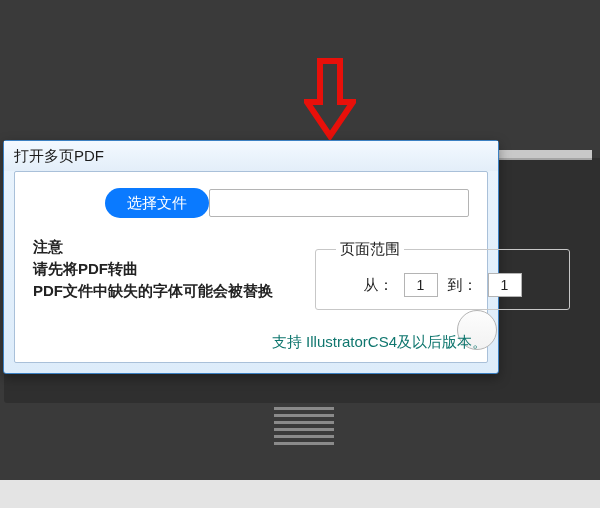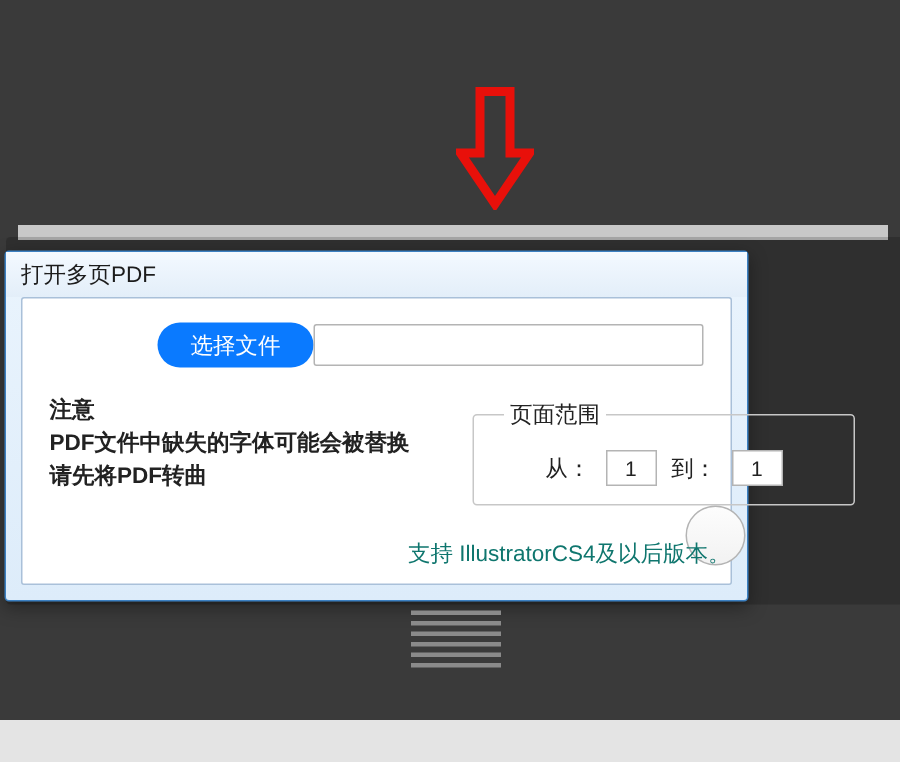--- a/index.html
+++ b/index.html
@@ -44,21 +44,21 @@
       left: 4px;
       top: 158px;
       width: 600px;
       height: 245px;
       background: rgba(0,0,0,0.18);
       border-radius: 3px;
     }
     .dialog {
       position: absolute;
       left: 3px;
-      top: 167px;
+      top: 140px;
       width: 496px;
       background: linear-gradient(180deg, #eaf4fd 0%, #ddecfa 100%);
       border: 1px solid #3b80c2;
       border-radius: 3px;
       box-shadow: 0 4px 12px rgba(0,0,0,0.35);
     }
     .titlebar {
       height: 30px;
       padding: 6px 10px;
       color: #1c1c1c;
@@ -189,22 +189,22 @@
   <div class="titlebar">打开多页PDF</div>
   <div class="content-area">
 
     <div class="top-row">
       <button class="select-btn">选择文件</button>
       <input class="file-field" type="text" value="" style="">
     </div>
 
     <div class="notice">
       <div>注意</div>
+      <div>请先将PDF转曲</div>
       <div>PDF文件中缺失的字体可能会被替换</div>
-      <div>请先将PDF转曲</div>
     </div>
 
     <fieldset class="range-fieldset">
       <legend>页面范围</legend>
       <div class="range-row">
         <span>从：</span>
         <input type="text" value="1" style="">
         <span>到：</span>
         <input type="text" value="1" style="">
       </div>

